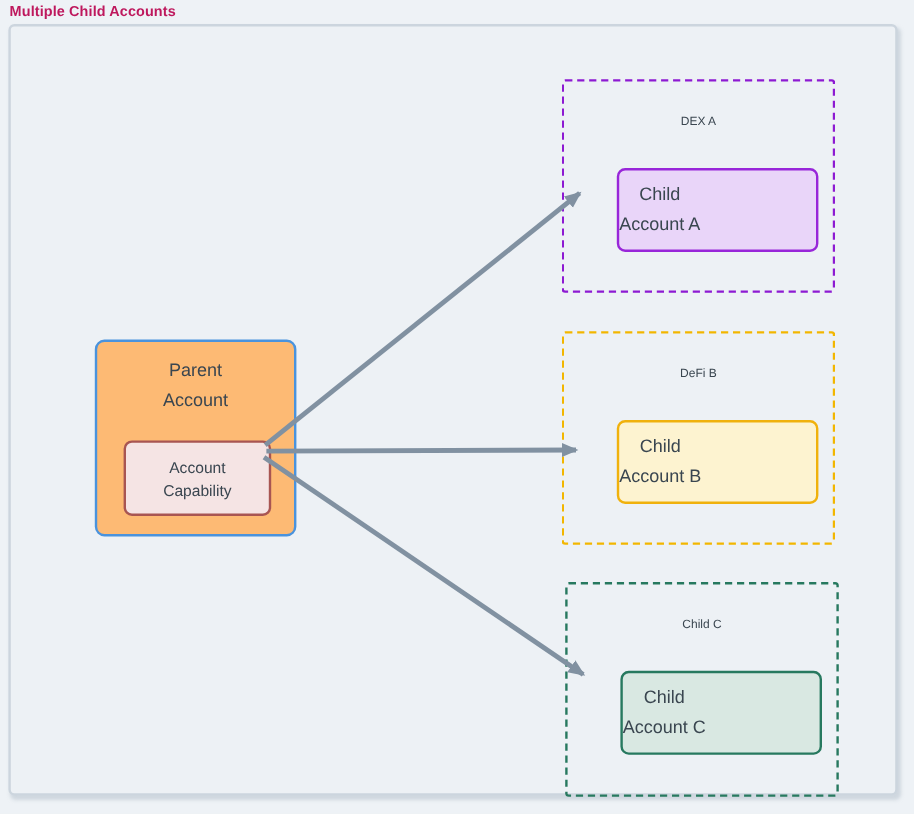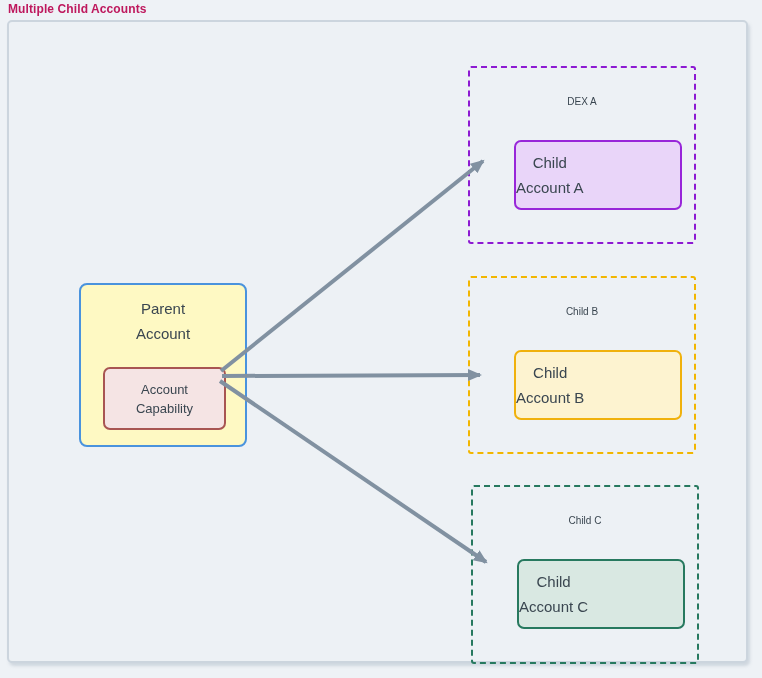--- a/index.html
+++ b/index.html
@@ -28,21 +28,21 @@
     border: 2px solid #ccd5de;
     border-radius: 5px;
     box-shadow: 2px 3px 3px rgba(178,190,202,0.5);
   }
 
   
   .parent-node {
     left: 70px; top: 261px;
     width: 168px; height: 164px;
     box-sizing: border-box;
-    background: #fef9c3;
+    background: #fdba74;
     border: 2px solid #4a93dd;
     border-radius: 8px;
   }
   .parent-label {
     left: 0; top: 11px; width: 100%;
     text-align: center;
     font-size: 15px; line-height: 25px;
     white-space: pre-line;
   }
   .capability-node {
@@ -117,21 +117,21 @@
 
   <div class="abs group group-a">
     <div class="abs group-label">DEX A</div>
     <div class="abs child-node child-a">
       <div class="child-label">Child
 Account A</div>
     </div>
   </div>
 
   <div class="abs group group-b">
-    <div class="abs group-label">Child B</div>
+    <div class="abs group-label">DeFi B</div>
     <div class="abs child-node child-b">
       <div class="child-label">Child
 Account B</div>
     </div>
   </div>
 
   <div class="abs group group-c">
     <div class="abs group-label">Child C</div>
     <div class="abs child-node child-c">
       <div class="child-label">Child

